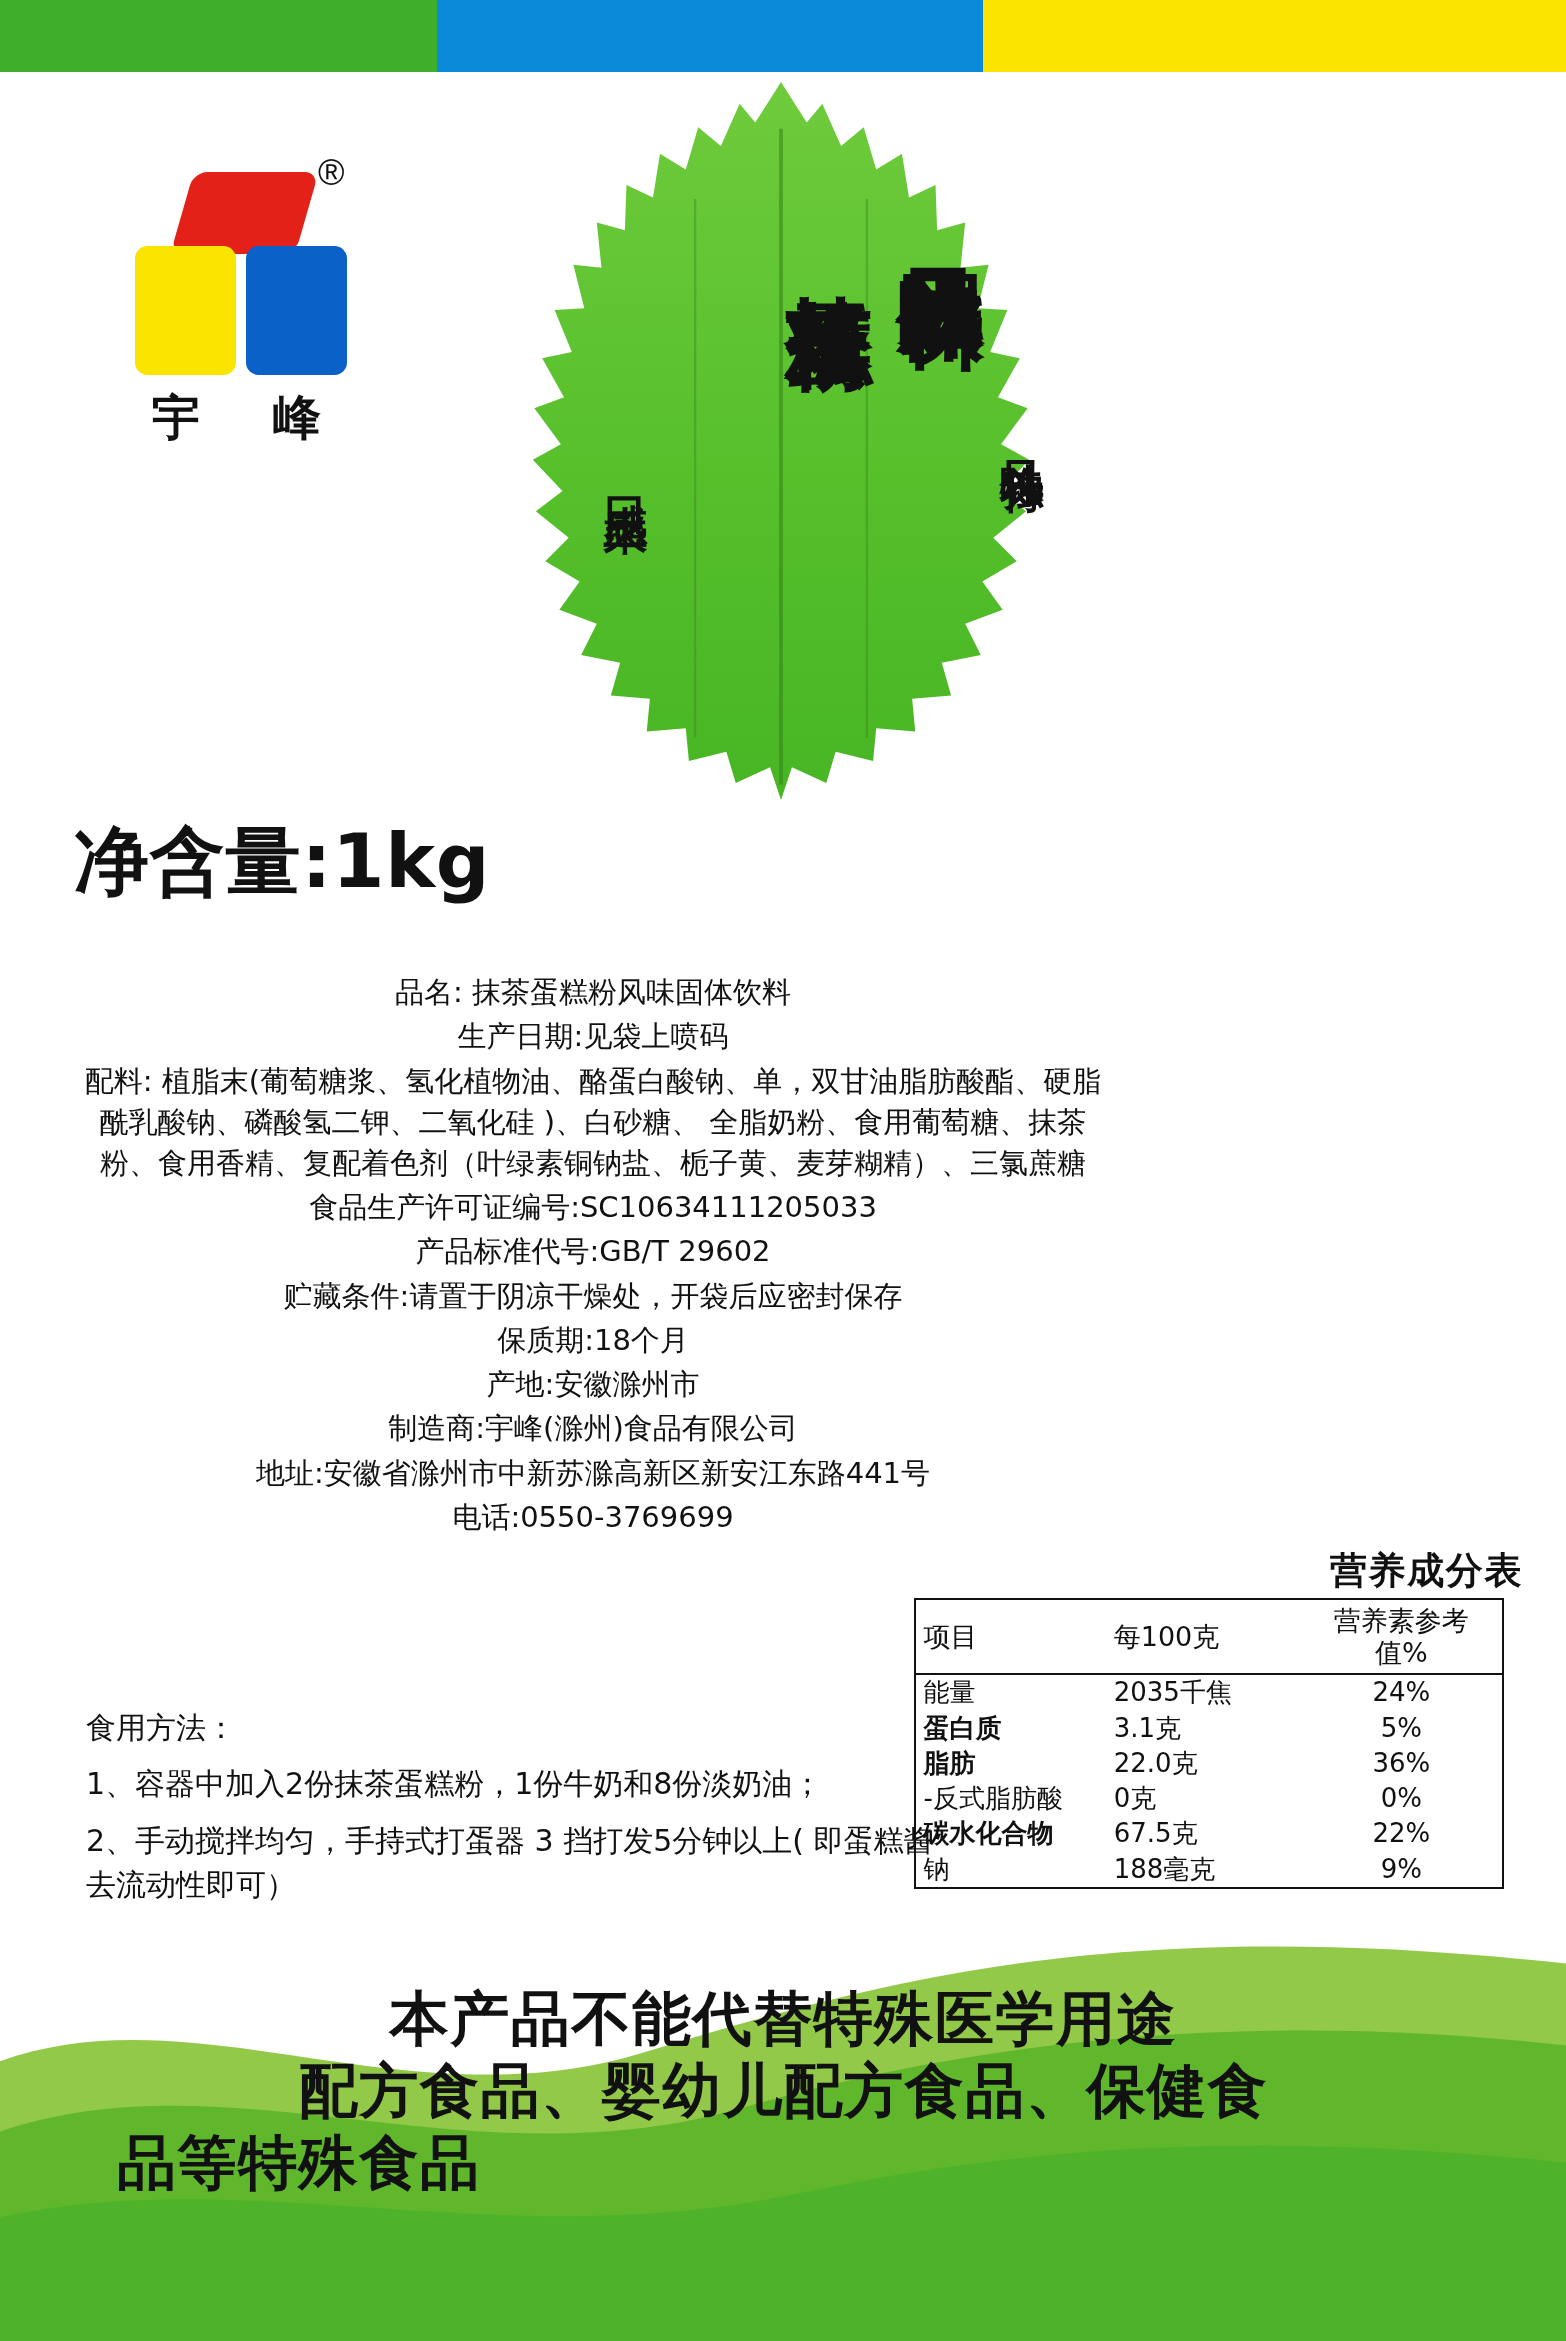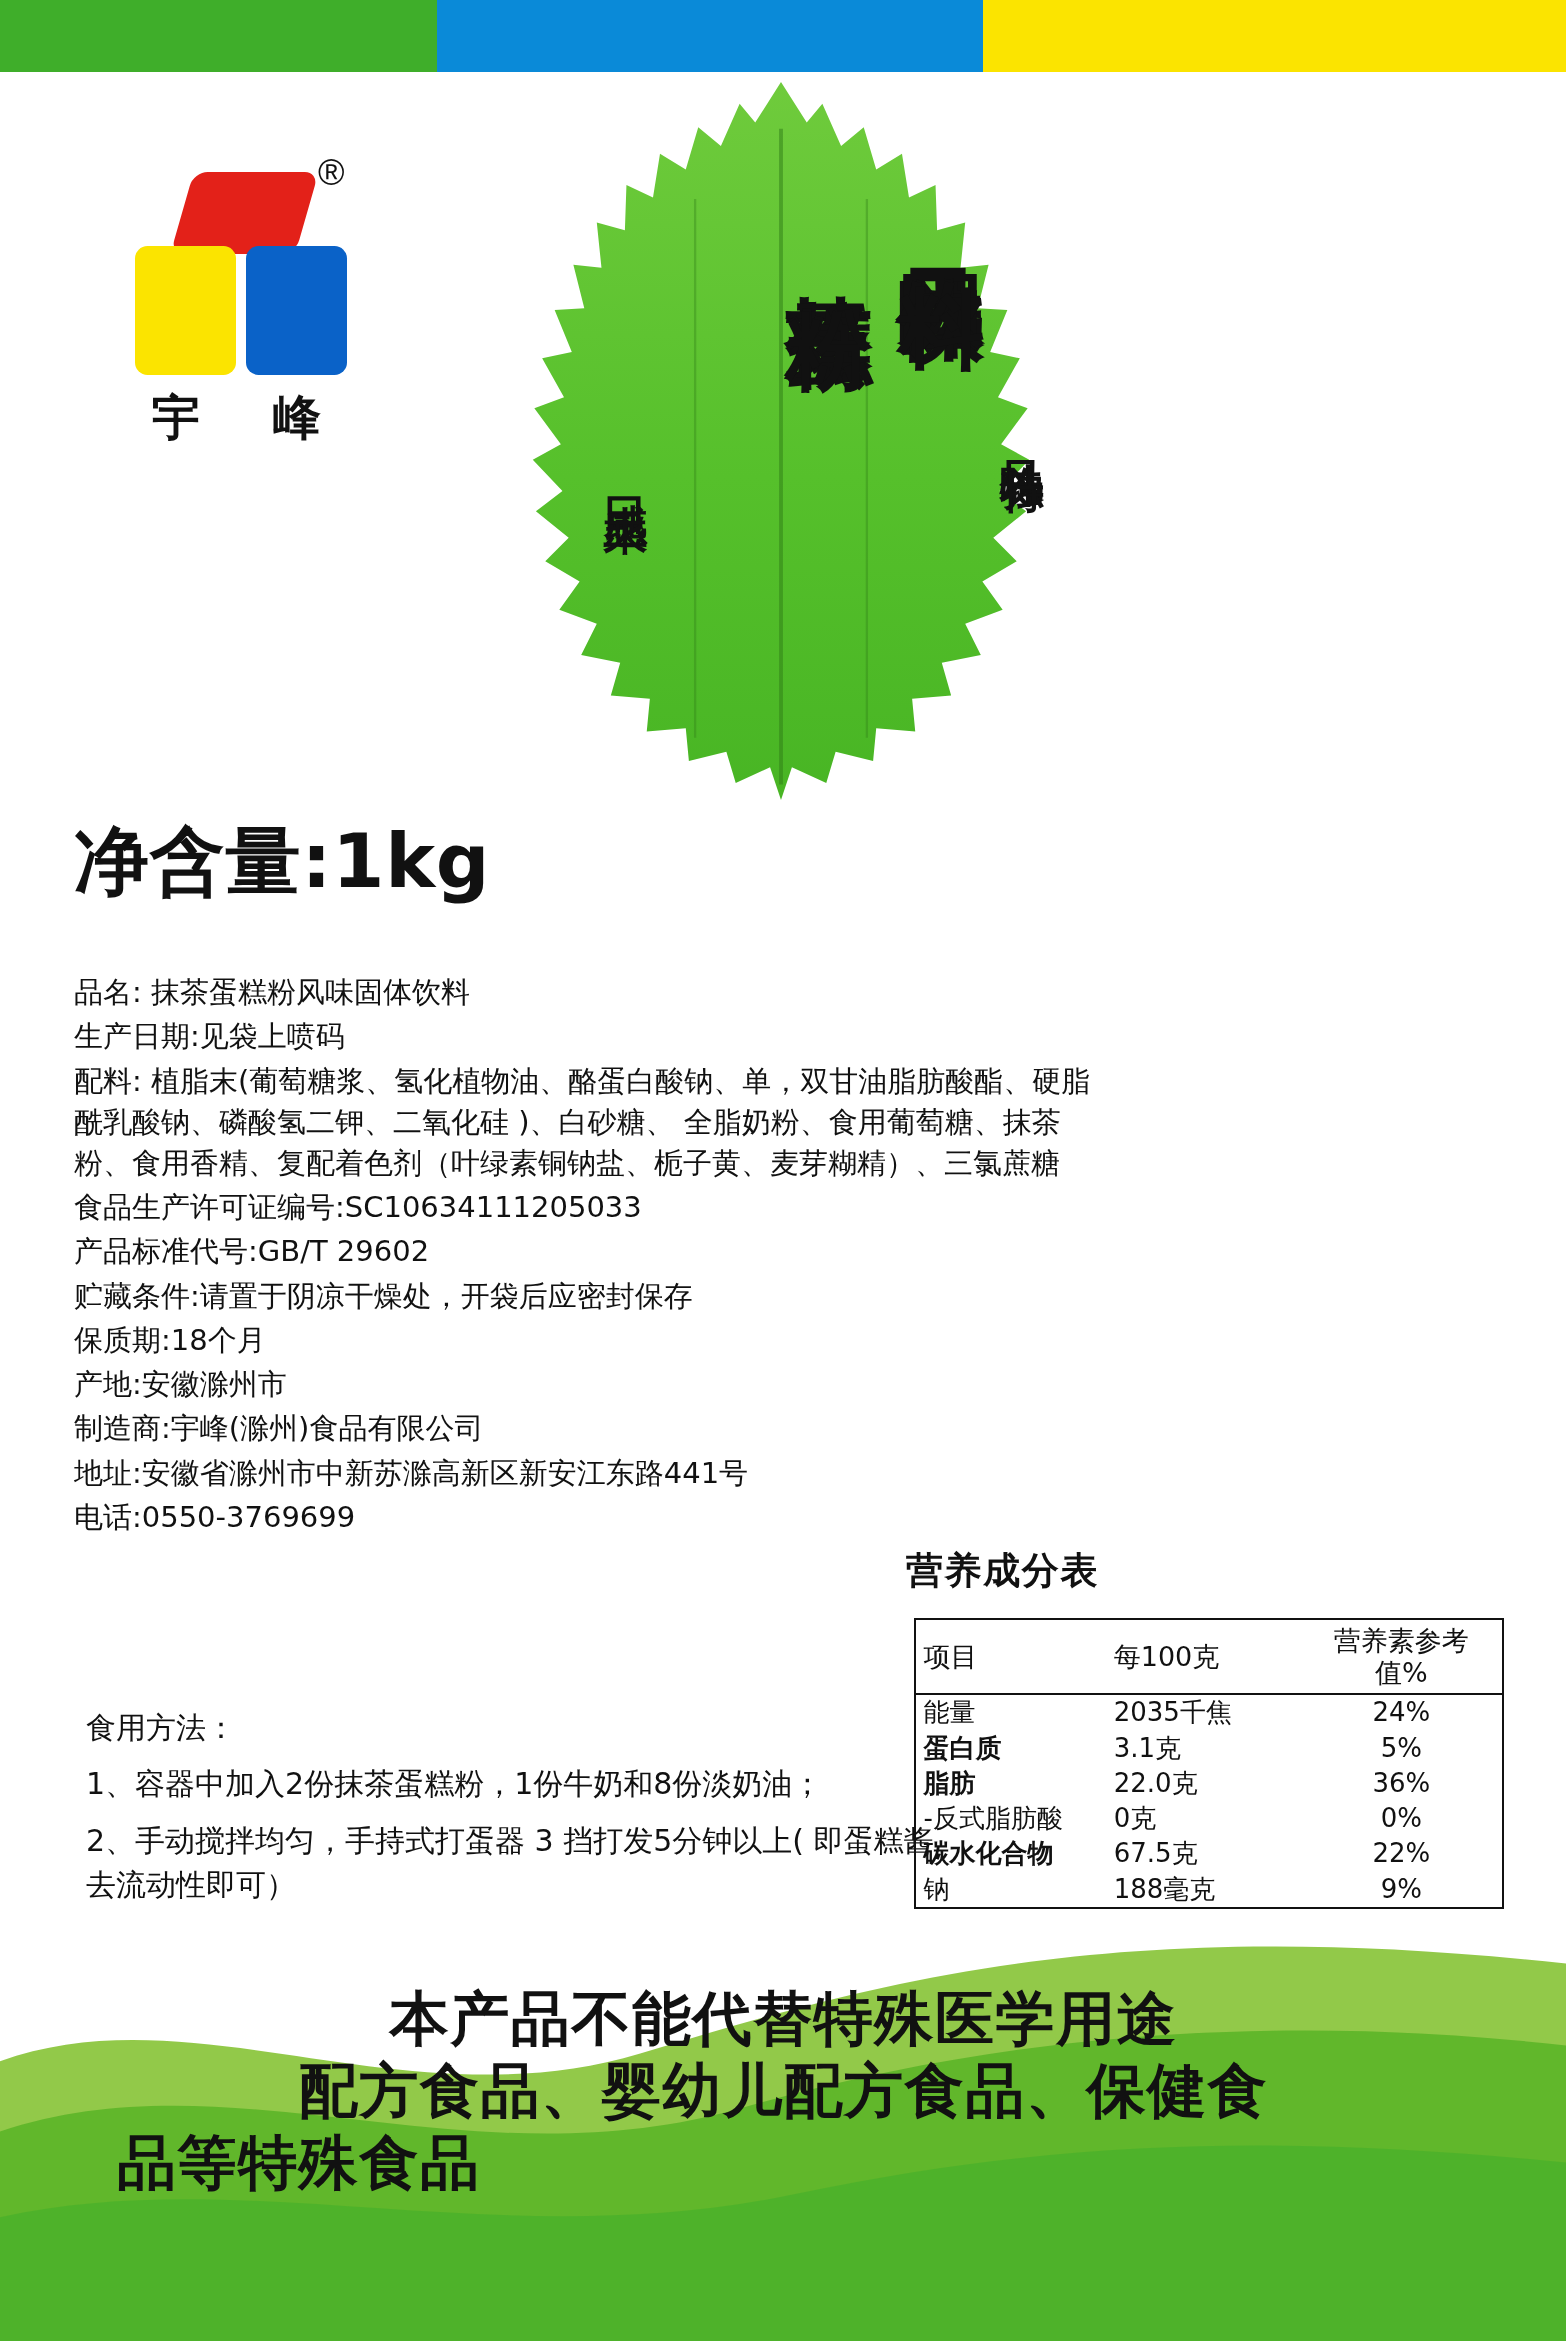--- a/index.html
+++ b/index.html
@@ -129,21 +129,21 @@
   .info-block {
     position: absolute;
     left: 74px;
     top: 972px;
     width: 1038px;
     font-family: "DejaVu Sans", sans-serif;
     color: #111;
     font-size: 29px;
     line-height: 1.42;
   }
-  .info-line { margin: 0 0 3.1px 0; }
+  .info-line { margin: 0 0 3.1px 0; text-align: center; }
   .info-line.wrap { width: 1038px; }
 
   
   .usage-block {
     position: absolute;
     left: 74px;
     top: 1694px;
     width: 874px;
     font-family: "DejaVu Sans", sans-serif;
     color: #111;
@@ -157,22 +157,22 @@
     position: absolute;
     left: 906px;
     top: 1546px;
     width: 617px;
   }
   .nutrition-title {
     font-family: "DejaVu Sans", sans-serif;
     font-size: 37px;
     font-weight: bold;
     color: #111;
-    text-align: left;
-    margin-bottom: 22px;
+    text-align: right;
+    margin-bottom: 2px;
     letter-spacing: 1.6px;
   }
   table.nutrition {
     border-collapse: collapse;
     width: 590px;
     margin-left: 7.8px;
     border: 2.3px solid #111;
     font-family: "DejaVu Sans", sans-serif;
     color: #111;
   }

